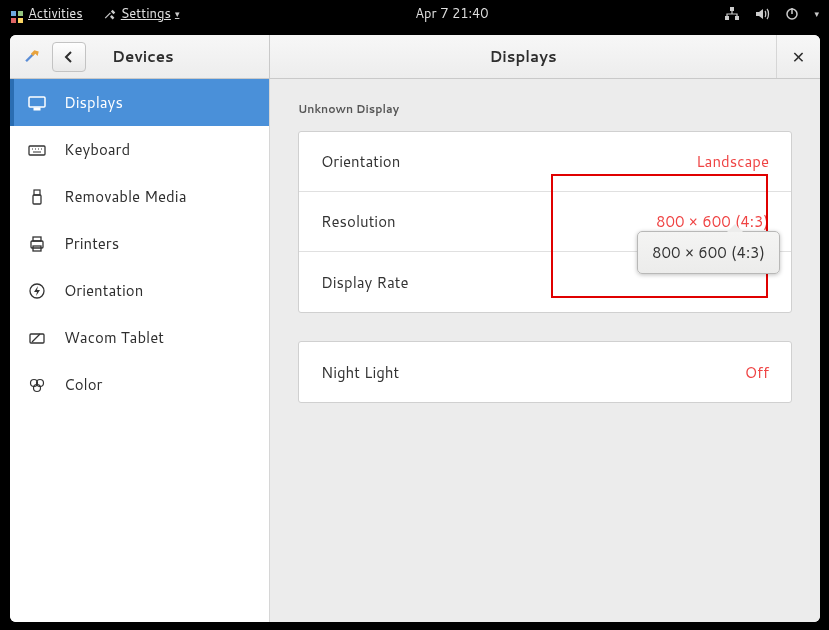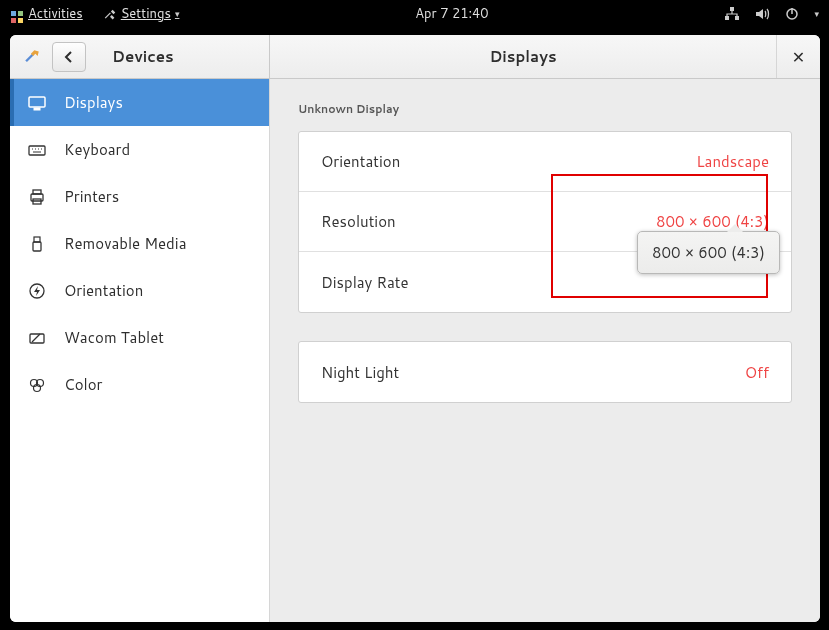--- a/index.html
+++ b/index.html
@@ -132,39 +132,39 @@
               <line x1="10" y1="8" x2="11" y2="8" stroke="#333"></line>
               <line x1="13" y1="8" x2="14" y2="8" stroke="#333"></line>
               <line x1="5" y1="11" x2="13" y2="11" stroke="#333"></line>
             </svg>
           </span>
         <span>Keyboard</span>
       </div>
       <div class="sidebar-item">
         <span class="sb-icon">
             <svg width="18" height="18" viewBox="0 0 18 18">
+              <rect x="6" y="2" width="6" height="5" fill="none" stroke="#333" stroke-width="1.2"></rect>
+              <rect x="5" y="7" width="8" height="9" rx="1" fill="none" stroke="#333" stroke-width="1.3"></rect>
+            </svg>
+          </span>
+        <span>Removable Media</span>
+      </div>
+      <div class="sidebar-item">
+        <span class="sb-icon">
+            <svg width="18" height="18" viewBox="0 0 18 18">
               <rect x="3" y="6" width="12" height="7" rx="1" fill="none" stroke="#333" stroke-width="1.3"></rect>
               <rect x="5" y="2" width="8" height="4" fill="none" stroke="#333" stroke-width="1.3"></rect>
               <rect x="5" y="11" width="8" height="5" fill="none" stroke="#333" stroke-width="1.3"></rect>
             </svg>
           </span>
         <span>Printers</span>
       </div>
       <div class="sidebar-item">
         <span class="sb-icon">
             <svg width="18" height="18" viewBox="0 0 18 18">
-              <rect x="6" y="2" width="6" height="5" fill="none" stroke="#333" stroke-width="1.2"></rect>
-              <rect x="5" y="7" width="8" height="9" rx="1" fill="none" stroke="#333" stroke-width="1.3"></rect>
-            </svg>
-          </span>
-        <span>Removable Media</span>
-      </div>
-      <div class="sidebar-item">
-        <span class="sb-icon">
-            <svg width="18" height="18" viewBox="0 0 18 18">
               <circle cx="9" cy="9" r="7" fill="none" stroke="#333" stroke-width="1.3"></circle>
               <path d="M10 4L6 10h3l-1 4 4-6h-3z" fill="#333"></path>
             </svg>
           </span>
         <span>Orientation</span>
       </div>
       <div class="sidebar-item">
         <span class="sb-icon">
             <svg width="18" height="18" viewBox="0 0 18 18">
               <rect x="2" y="5" width="14" height="9" rx="1" fill="none" stroke="#333" stroke-width="1.3"></rect>

